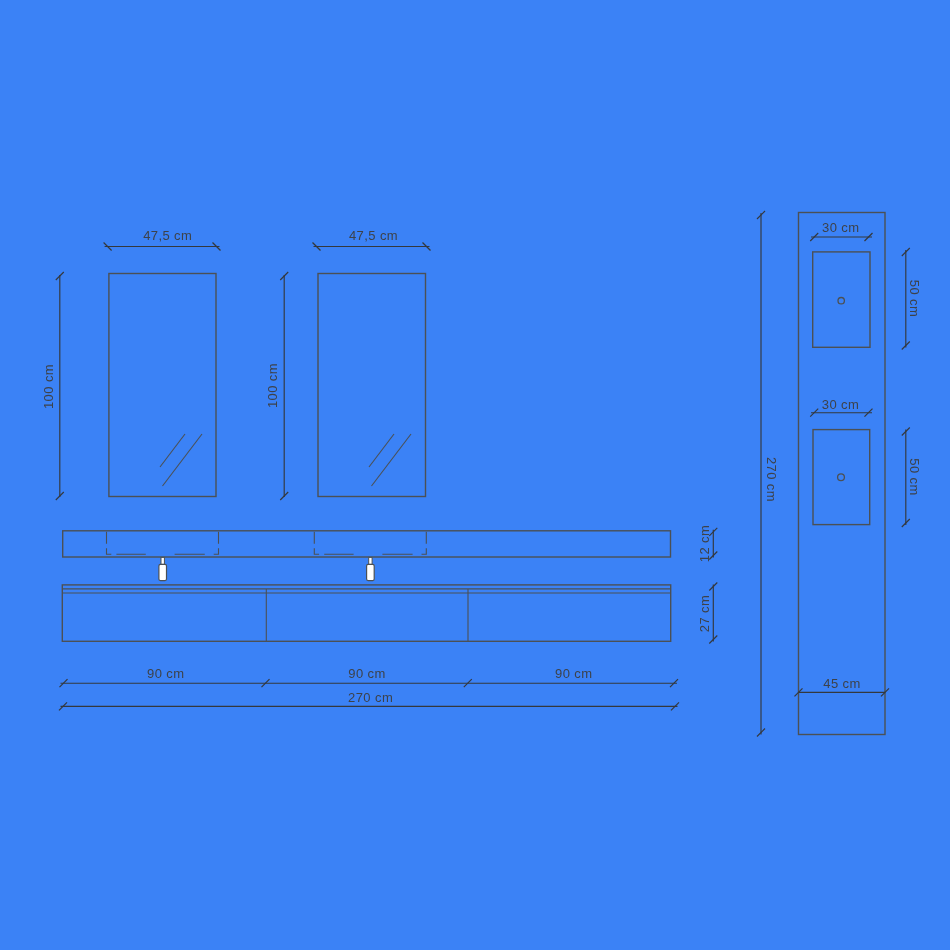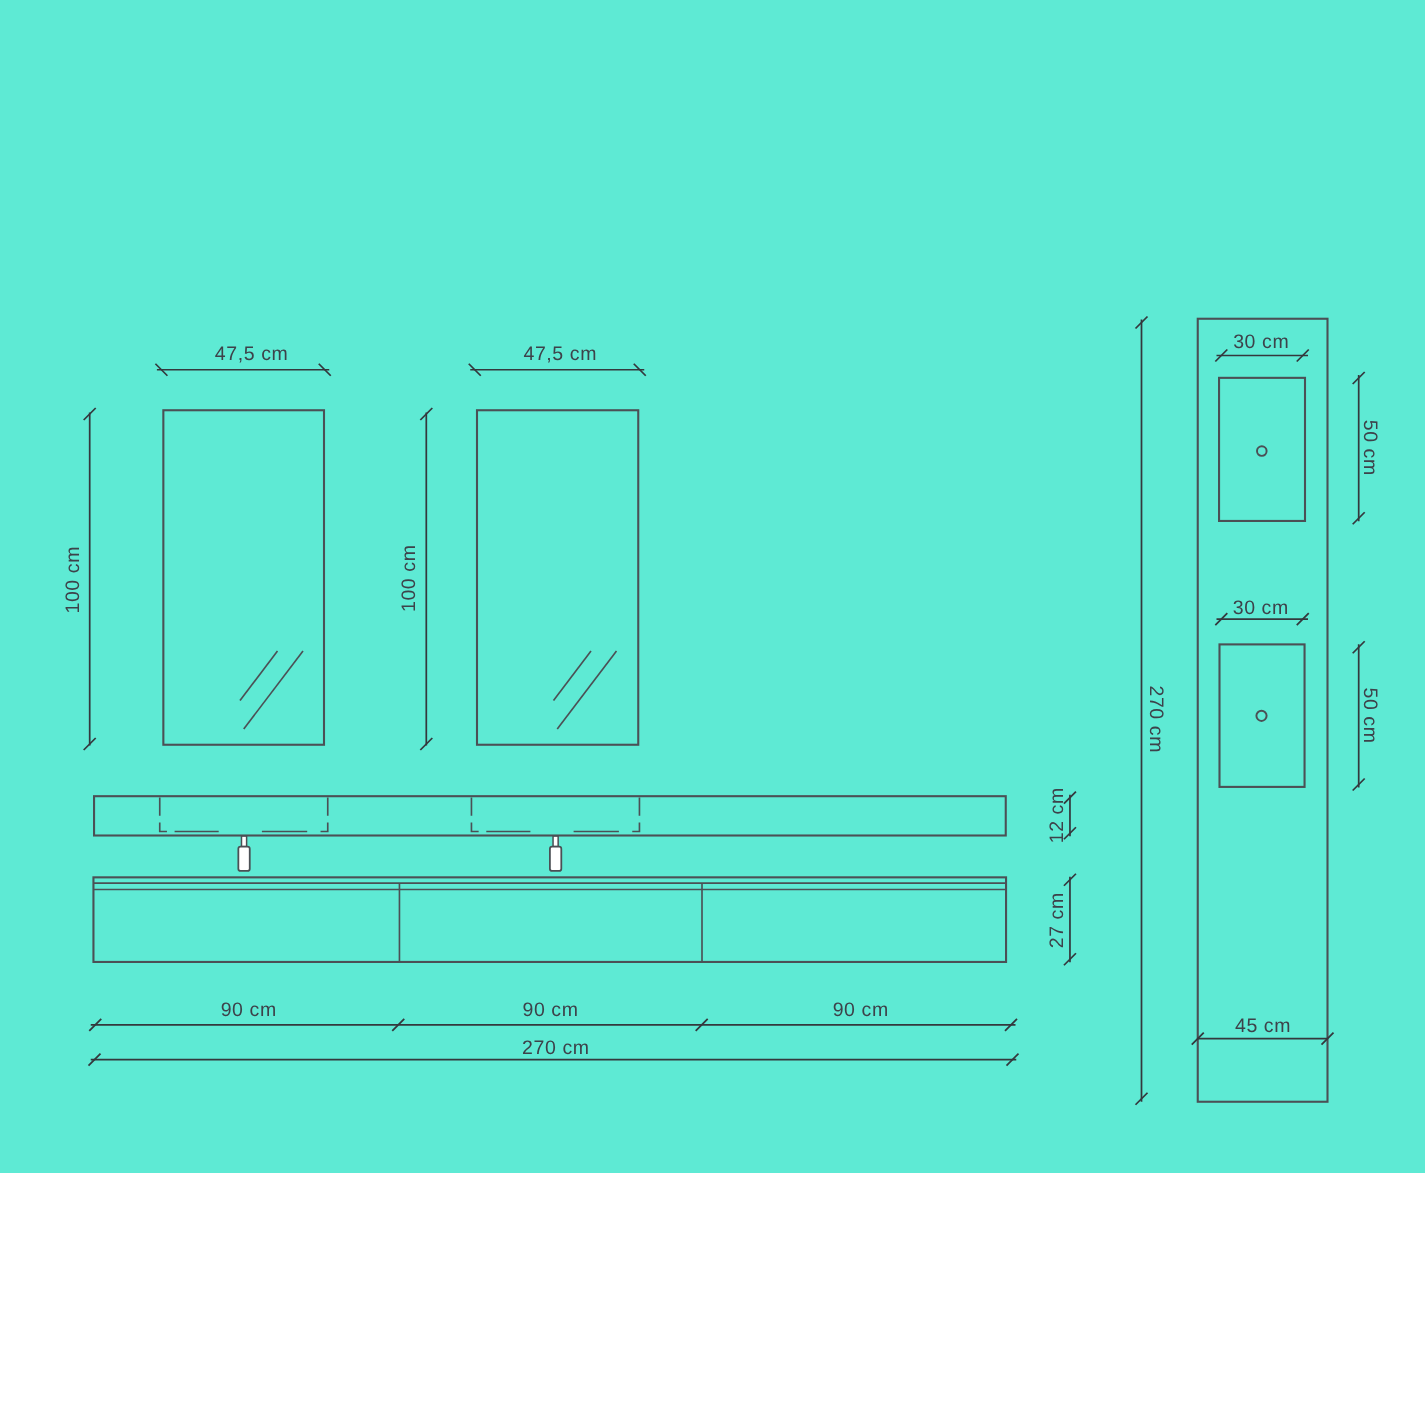--- a/index.html
+++ b/index.html
@@ -1,16 +1,16 @@
 <!DOCTYPE html>
 <html><head>
 <meta charset="utf-8">
 <style>
   html,body{margin:0;padding:0;background:#ffffff;}
-  .wrap{width:950px;height:782px;position:relative;background:#5eead4;overflow:hidden;}
+  .wrap{width:950px;height:950px;position:relative;background:#3b82f6;overflow:hidden;}
   text{font-family:"Liberation Sans", sans-serif;fill:#3d424a;font-size:13px;letter-spacing:0.4px;}
 </style>
 </head>
 <body>
 <div class="wrap">
 <svg width="950" height="950" viewBox="0 0 950 950" xmlns="http://www.w3.org/2000/svg">
 
 <g stroke="#34383d" stroke-width="1.15" fill="none">
 <line x1="104.6" y1="246.5" x2="219.5" y2="246.5"></line>
 <line x1="103.6" y1="242.5" x2="111.6" y2="250.5"></line>

